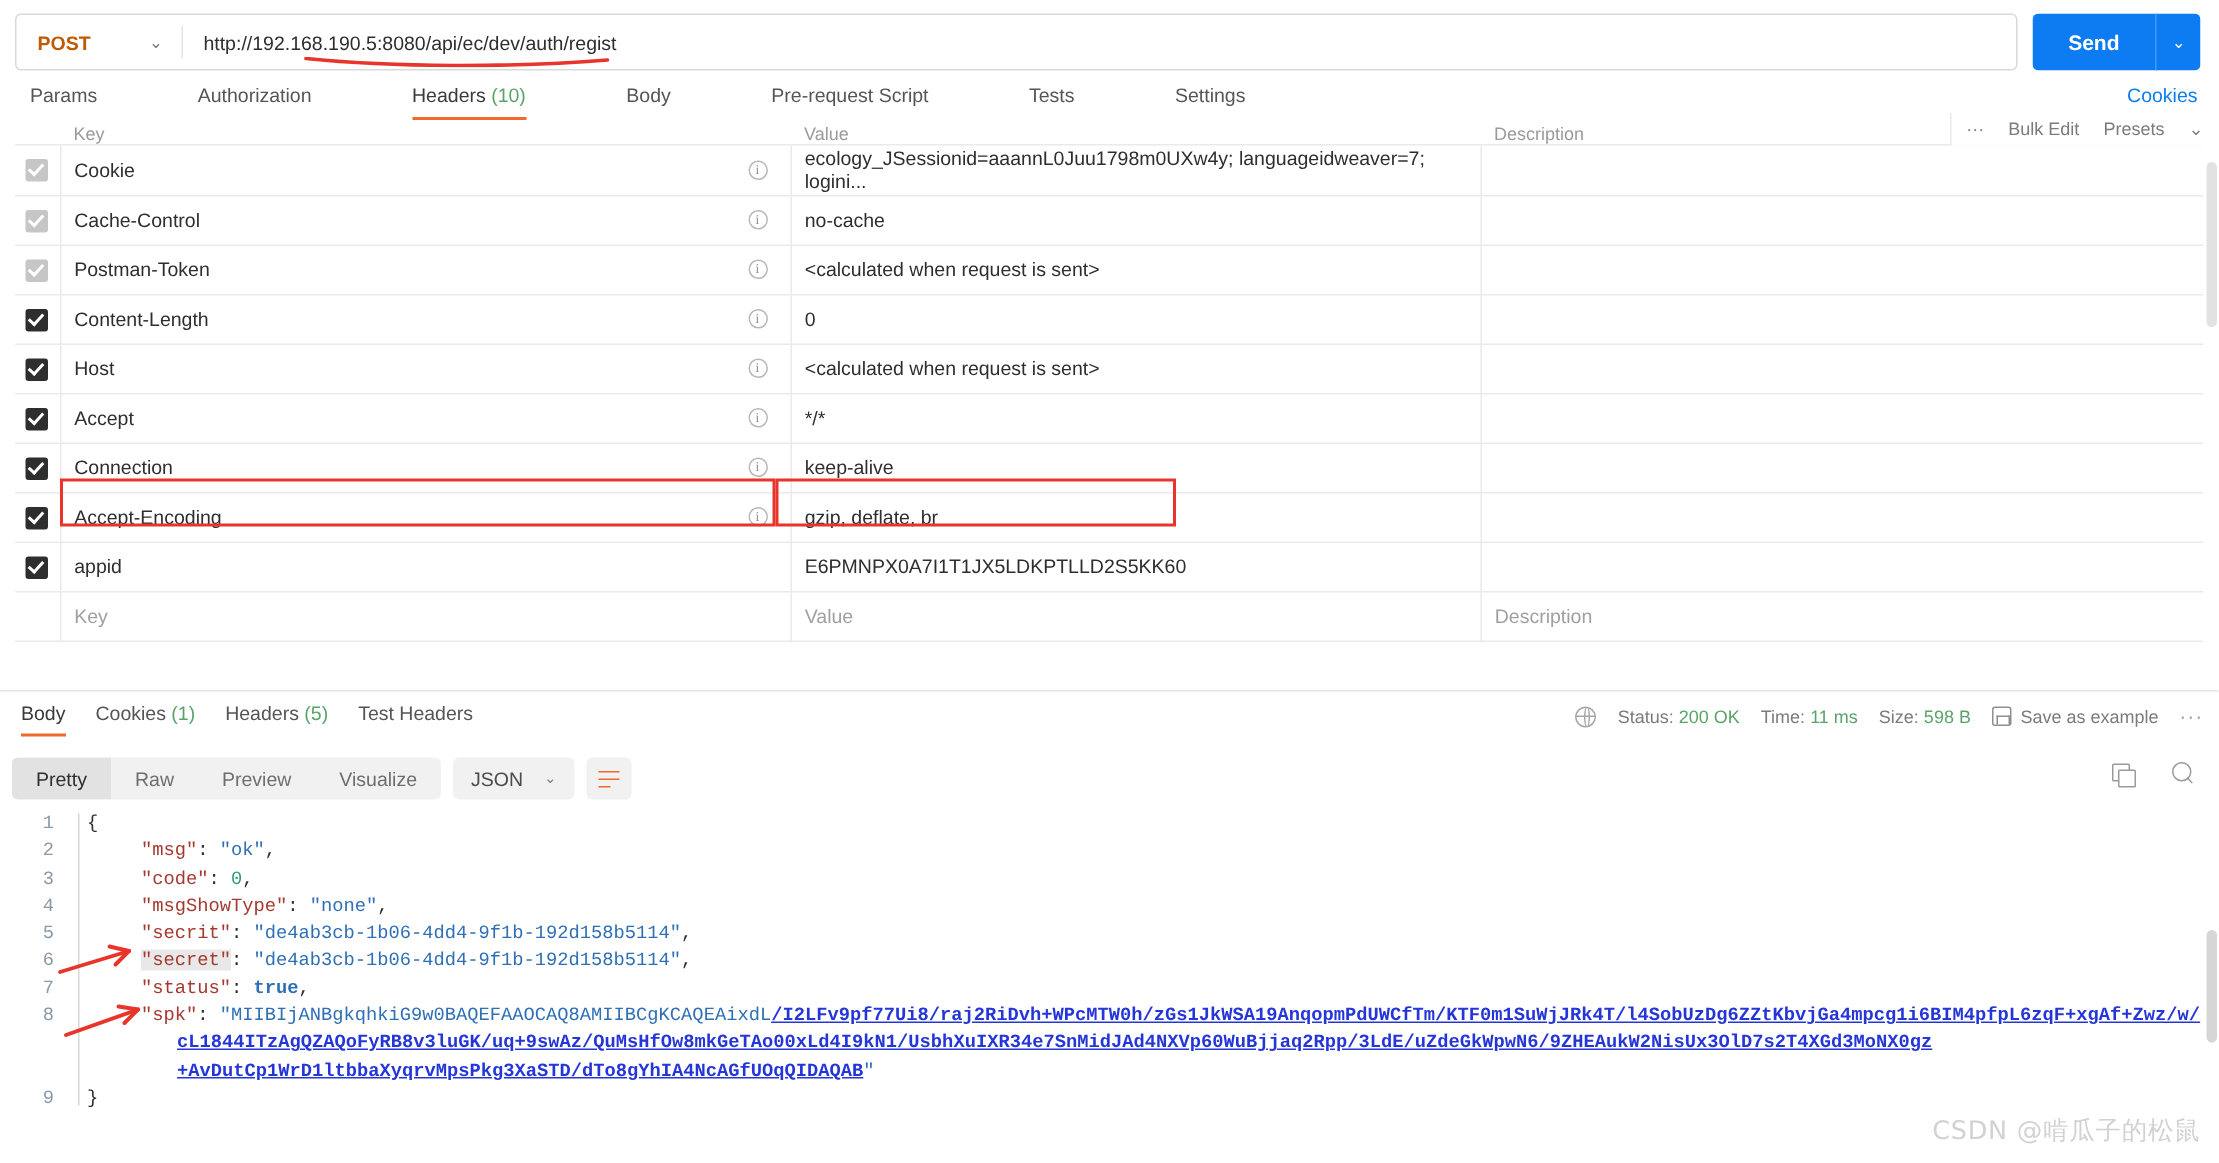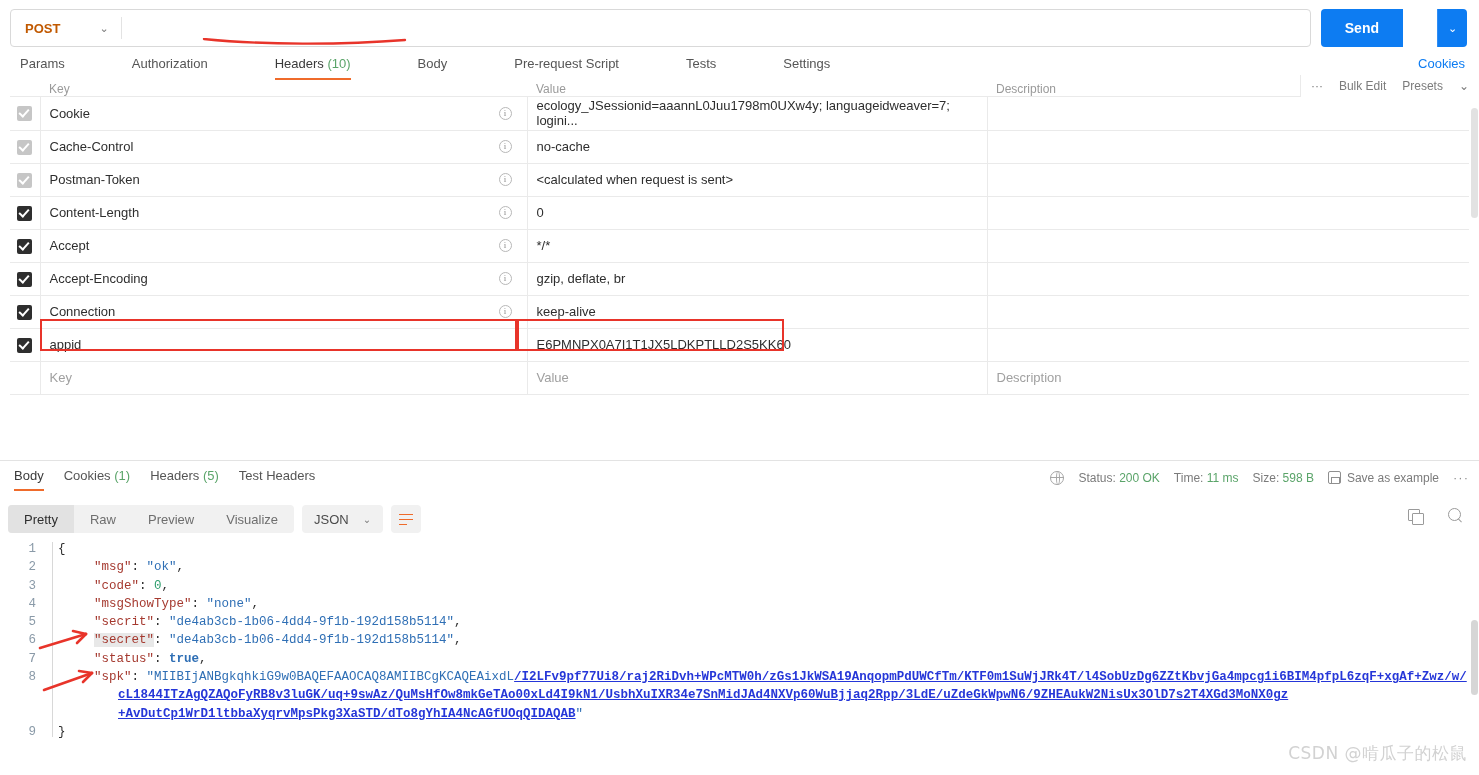--- a/index.html
+++ b/index.html
@@ -35,21 +35,21 @@
     flex: 1; height: 100%; border: none; outline: none; background: transparent;
     font-family: "Liberation Sans", sans-serif;
     font-size: 13px; color: #2e2e2e; padding: 0 14px;
   }
   .url-underline {
     position: absolute; left: 202px; top: 38px; width: 205px; height: 7px;
     pointer-events: none;
   }
   .sendwrap {
     display: flex; margin-left: 10px; height: 38px;
-    border-radius: 4px; overflow: hidden; gap: 34px;
+    border-radius: 4px; overflow: hidden;
   }
   .send-btn {
     background: #0d7cf2; color: #fff; border: none;
     font-family: "Liberation Sans", sans-serif;
     font-size: 14px; font-weight: bold; padding: 0 24px; cursor: pointer;
   }
   .send-caret {
     background: #0d7cf2; color: #fff; border: none;
     border-left: 1px solid #2f8df4;
     width: 30px; font-size: 11px; cursor: pointer;
@@ -286,20 +286,21 @@
 
 <div class="app">
 
   <div class="urlbar">
     <div class="method-url">
       <div class="method">
         <span>POST</span>
         <span class="caret">⌄</span>
       </div>
       <div class="divider-v"></div>
+      <input class="urlinput" value="http://192.168.190.5:8080/api/ec/dev/auth/regist" style="">
     </div>
     <div class="sendwrap">
       <button class="send-btn">Send</button>
       <button class="send-caret">⌄</button>
     </div>
   </div>
 
   <svg class="url-underline" viewBox="0 0 205 7">
     <path d="M2 1 C60 7, 140 7, 203 2" stroke="#e8342a" stroke-width="2.4" fill="none" stroke-linecap="round"></path>
   </svg>
@@ -375,47 +376,58 @@
                 <span class="info">i</span>
               </div>
             </td>
         <td class="c-val">0</td>
         <td class="c-desc"></td>
       </tr>
       <tr>
         <td class="c-chk"><span class="chk on"></span></td>
         <td class="c-key">
               <div class="keycell">
+                <span class="keytext">Host</span>
+                <span class="info">i</span>
+              </div>
+            </td>
+        <td class="c-val">&lt;calculated when request is sent&gt;</td>
+        <td class="c-desc"></td>
+      </tr>
+      <tr>
+        <td class="c-chk"><span class="chk on"></span></td>
+        <td class="c-key">
+              <div class="keycell">
                 <span class="keytext">Accept</span>
                 <span class="info">i</span>
               </div>
             </td>
         <td class="c-val">*/*</td>
         <td class="c-desc"></td>
       </tr>
       <tr>
         <td class="c-chk"><span class="chk on"></span></td>
         <td class="c-key">
               <div class="keycell">
+                <span class="keytext">Connection</span>
+                <span class="info">i</span>
+              </div>
+            </td>
+        <td class="c-val">keep-alive</td>
+        <td class="c-desc"></td>
+      </tr>
+      <tr>
+        <td class="c-chk"><span class="chk on"></span></td>
+        <td class="c-key">
+              <div class="keycell">
                 <span class="keytext">Accept-Encoding</span>
                 <span class="info">i</span>
               </div>
             </td>
         <td class="c-val">gzip, deflate, br</td>
-        <td class="c-desc"></td>
-      </tr>
-      <tr>
-        <td class="c-chk"><span class="chk on"></span></td>
-        <td class="c-key">
-              <div class="keycell">
-                <span class="keytext">Connection</span>
-                <span class="info">i</span>
-              </div>
-            </td>
-        <td class="c-val">keep-alive</td>
         <td class="c-desc"></td>
       </tr>
       <tr>
         <td class="c-chk"><span class="chk on"></span></td>
         <td class="c-key">
               <div class="keycell">
                 <span class="keytext">appid</span>
               </div>
             </td>
         <td class="c-val">E6PMNPX0A7I1T1JX5LDKPTLLD2S5KK60</td>

